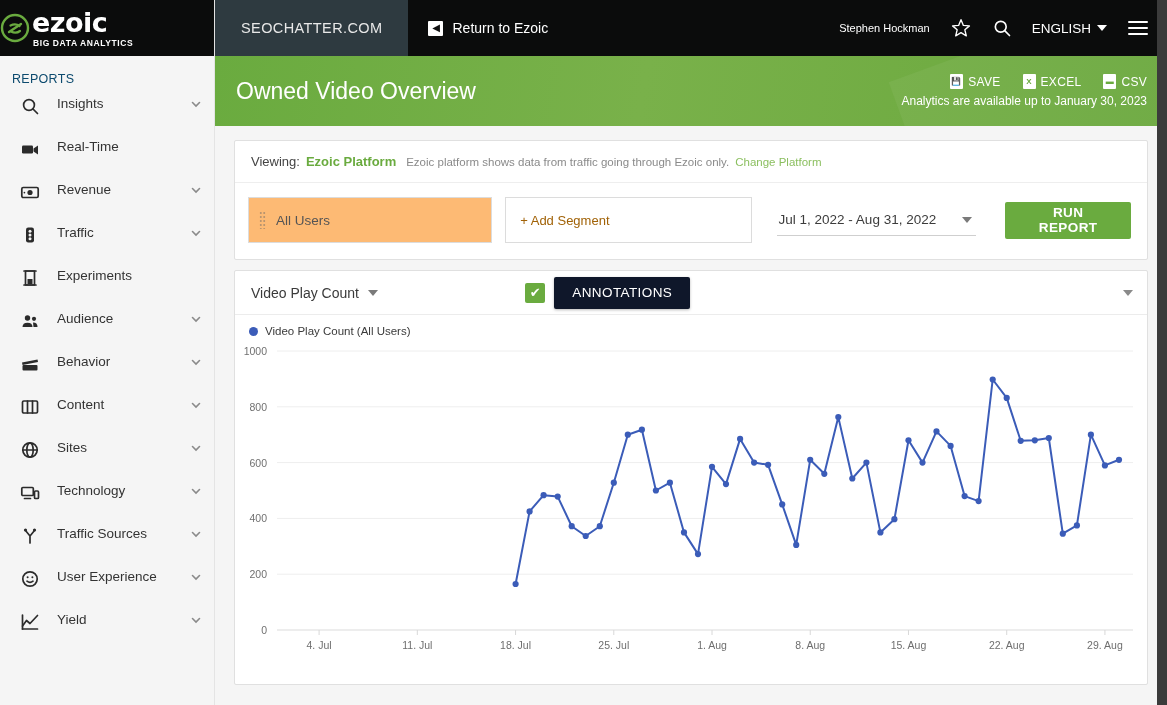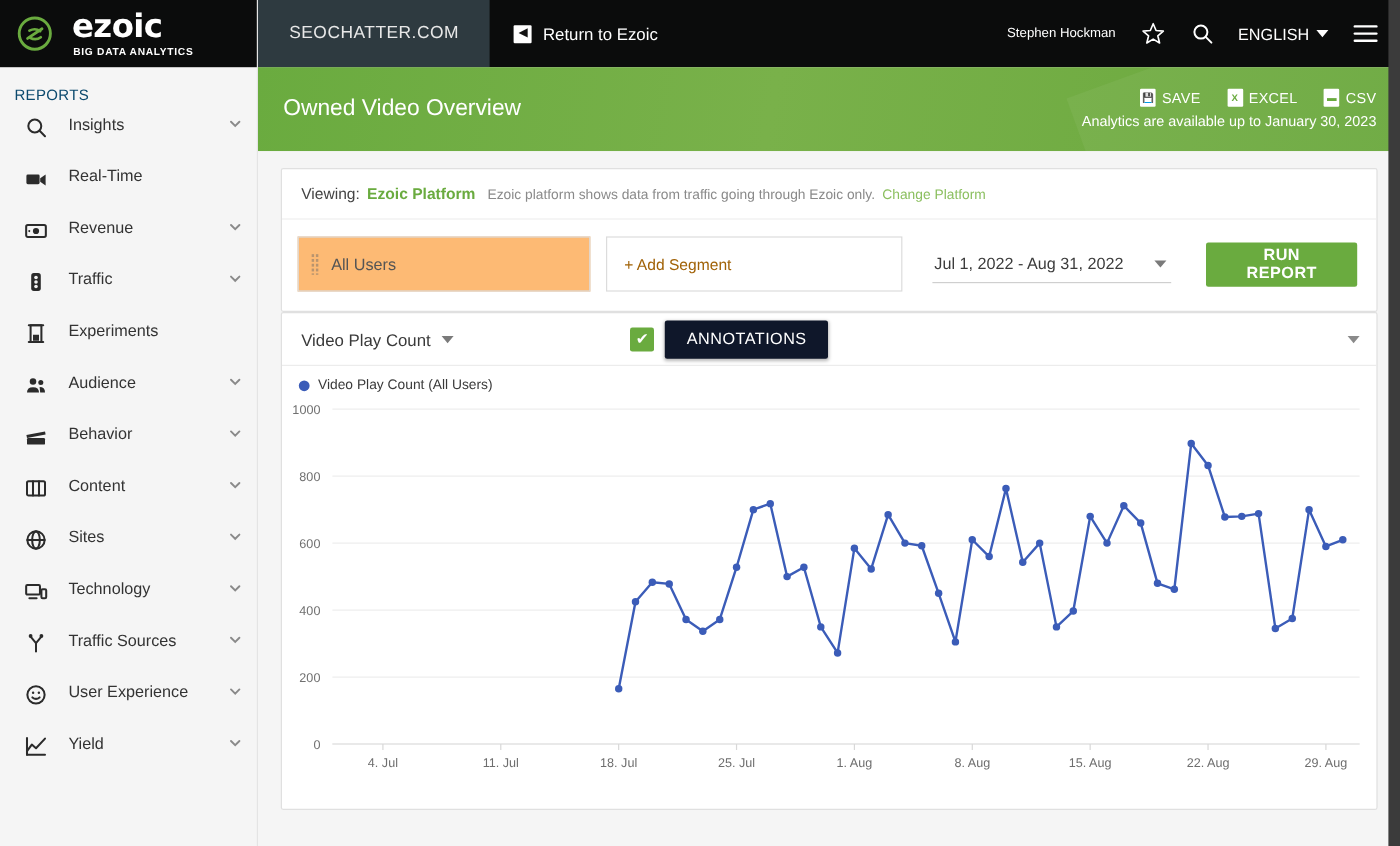--- a/index.html
+++ b/index.html
@@ -11,21 +11,21 @@
   .app { position: relative; width: 1167px; height: 705px; display: flex; }
 
   
   .sidebar {
     width: 215px; height: 705px; background: #f5f5f5;
     border-right: 1px solid #e4e4e4; flex: 0 0 215px;
     display: flex; flex-direction: column;
   }
   .brand {
     height: 56px; background: #0b0c0c; display: flex; align-items: center;
-    padding-left: 14px; gap: 16px;
+    gap: 2px;
   }
   .brand-mark { width: 30px; height: 30px; flex: 0 0 30px; }
   .brand-text { display: flex; flex-direction: column; line-height: 1; }
   .brand-name {
     color: #fff; font-size: 27px; font-weight: 700; letter-spacing: -0.5px;
     font-family: "DejaVu Sans", sans-serif;
   }
   .brand-sub {
     color: #ffffff; font-size: 8.5px; letter-spacing: 0.6px;
     margin-top: 3px; margin-left: 1px; font-weight: 600;
@@ -83,21 +83,21 @@
   .page-head {
     background: linear-gradient(100deg, #6aab3f 0%, #79b14a 45%, #6aa83d 100%);
     height: 70px; flex: 0 0 70px; position: relative; overflow: hidden;
     display: flex; align-items: center; padding: 0 20px 0 21px;
   }
   .page-head:after {
     content: ""; position: absolute; top: -30px; right: -40px; width: 300px;
     height: 160px; background: rgba(255,255,255,.05);
     transform: rotate(-20deg); pointer-events: none;
   }
-  .page-title { color: #fff; font-size: 19px; font-weight: 400; }
+  .page-title { color: #fff; font-size: 23px; font-weight: 400; }
   .head-right {
     margin-left: auto; display: flex; flex-direction: column;
     align-items: flex-end; gap: 5px; position: relative; z-index: 2;
   }
   .export-row { display: flex; gap: 22px; align-items: center; }
   .export-btn {
     display: flex; align-items: center; gap: 5px; color: #fff;
     font-size: 12px; letter-spacing: .3px; cursor: pointer;
   }
   .doc-ico {
@@ -108,21 +108,21 @@
   .avail { color: #fff; font-size: 12px; }
 
   
   .content {
     flex: 1; background: #f5f5f5; padding: 14px 19px 0 19px;
     overflow: hidden; position: relative;
   }
   .card {
     background: #fff; border: 1px solid #e0e0e0; border-radius: 2px;
   }
-  .viewing-card { margin-bottom: 0; }
+  .viewing-card { margin-bottom: 10px; }
   .viewing-row {
     padding: 13px 16px; font-size: 13px; color: #4a4a4a;
     border-bottom: 1px solid #eee; display: flex; align-items: baseline; gap: 6px;
   }
   .viewing-label { color: #444; }
   .viewing-platform { color: #6aab3f; font-weight: 700; }
   .viewing-note { color: #8a8a8a; font-size: 11.5px; margin-left: 4px; }
   .change-link { color: #8bbf5f; font-size: 11.5px; cursor: pointer; }
 
   .seg-row {

